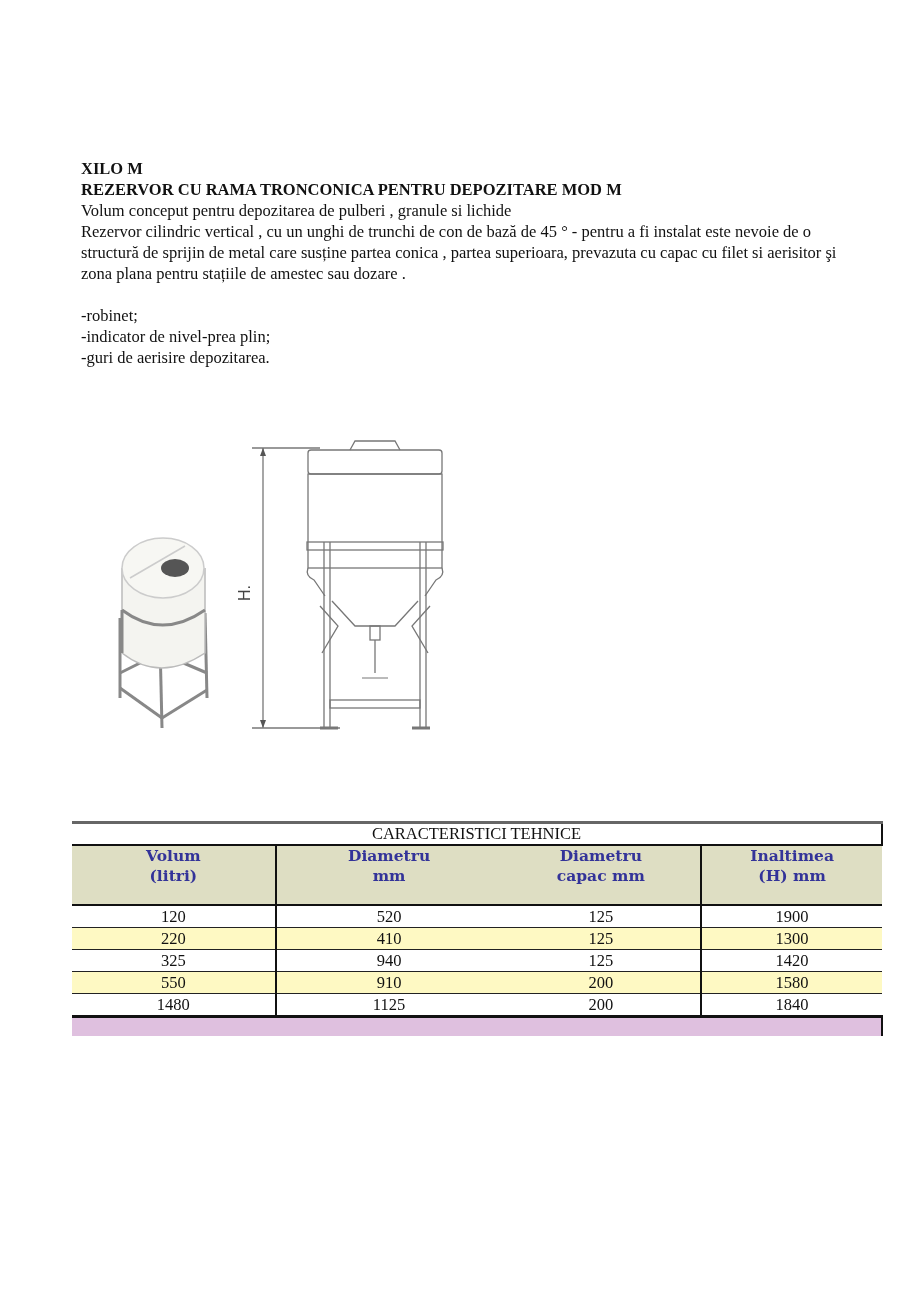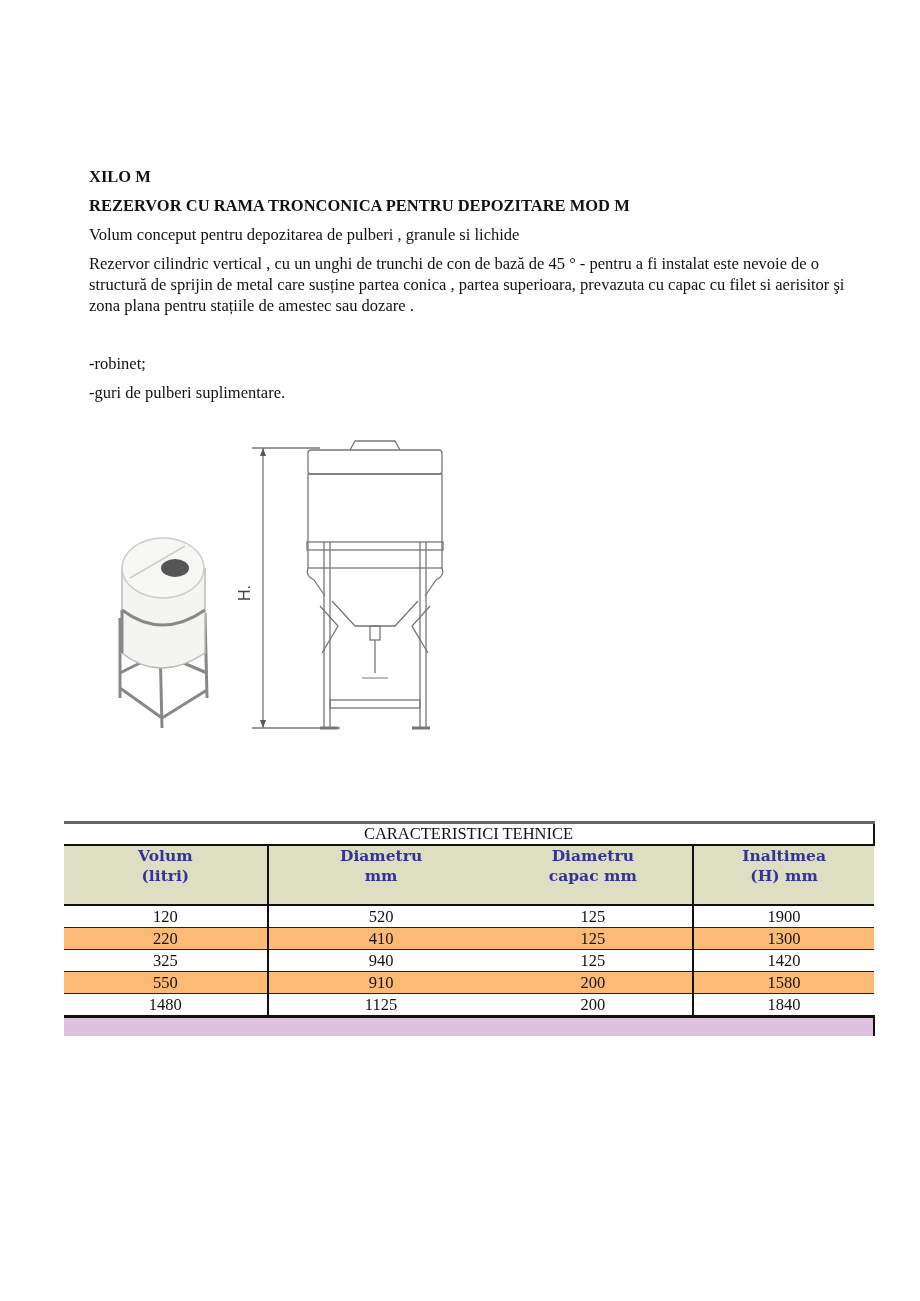--- a/index.html
+++ b/index.html
@@ -1,54 +1,55 @@
 <!DOCTYPE html>
 <html><head>
 <meta charset="utf-8">
 <style>
   html, body { margin: 0; padding: 0; background: #ffffff; }
   body { width: 920px; height: 1301px; position: relative; overflow: hidden;
          font-family: "Liberation Serif", serif; color: #111; }
   .text-block { position: absolute; left: 81px; top: 158px; width: 780px;
                 font-size: 16.5px; line-height: 21px; }
-  .text-block p { margin: 8px; }
+  .text-block p { margin: 0; }
   .bold { font-weight: bold; }
   .gap { height: 21px; }
 
   .figures { position: absolute; left: 100px; top: 428px; width: 380px; height: 320px; }
 
-  table.specs { position: absolute; left: 64px; top: 821px; width: 811px;
+  table.specs { position: absolute; left: 72px; top: 821px; width: 811px;
                 border-collapse: collapse; font-size: 16.5px; }
   table.specs td, table.specs th { padding: 0; text-align: center; }
   .title-row td { border-top: 3px solid #666; border-right: 2px solid #111;
                   height: 20px; line-height: 20px; font-weight: normal;
                   border-bottom: 2px solid #111; }
   .head-row th { background: #dedec3; color: #333399; font-weight: bold;
                  font-family: "DejaVu Serif", serif; font-size: 15.5px;
                  line-height: 20px; height: 58px; vertical-align: top;
                  padding-top: 3px; }
   .head-row th { border-bottom: 2px solid #111; }
   .sep-r { border-right: 2px solid #111; }
   tr.data-row td { height: 21px; line-height: 21px; border-bottom: 1px solid #222; }
-  tr.data-row.alt td { background: #fdba74; }
+  tr.data-row.alt td { background: #fef9c3; }
   tr.data-row.last td { border-bottom: 3px solid #111; }
   tr.footer-row td { background: #dfc0df; height: 18px; }
   tr.footer-row td.end { border-right: 2px solid #111; }
 </style>
 </head>
 <body>
 
 <div class="text-block">
   <p class="bold">XILO M</p>
   <p class="bold">REZERVOR CU RAMA TRONCONICA PENTRU DEPOZITARE MOD M</p>
   <p>Volum  conceput pentru depozitarea de pulberi , granule si lichide</p>
   <p>Rezervor  cilindric vertical , cu un unghi de trunchi de con de bază de 45 ° - pentru a fi instalat este nevoie de o structură de sprijin de metal care susține partea conica , partea superioara, prevazuta cu capac  cu filet si aerisitor şi  zona plana  pentru stațiile de amestec sau dozare .</p>
   <div class="gap"></div>
   <p>-robinet;</p>
-  <p>-guri de pulberi suplimentare.</p>
+  <p>-indicator de nivel-prea plin;</p>
+  <p>-guri de aerisire depozitarea.</p>
 </div>
 
 <div class="figures">
   <svg width="380" height="320" viewBox="0 0 380 320">
 
     <g>
 
       <g stroke="#888" stroke-width="3" fill="none">
         <line x1="20" y1="190" x2="20" y2="270"></line>
         <line x1="60" y1="215" x2="62" y2="300"></line>

